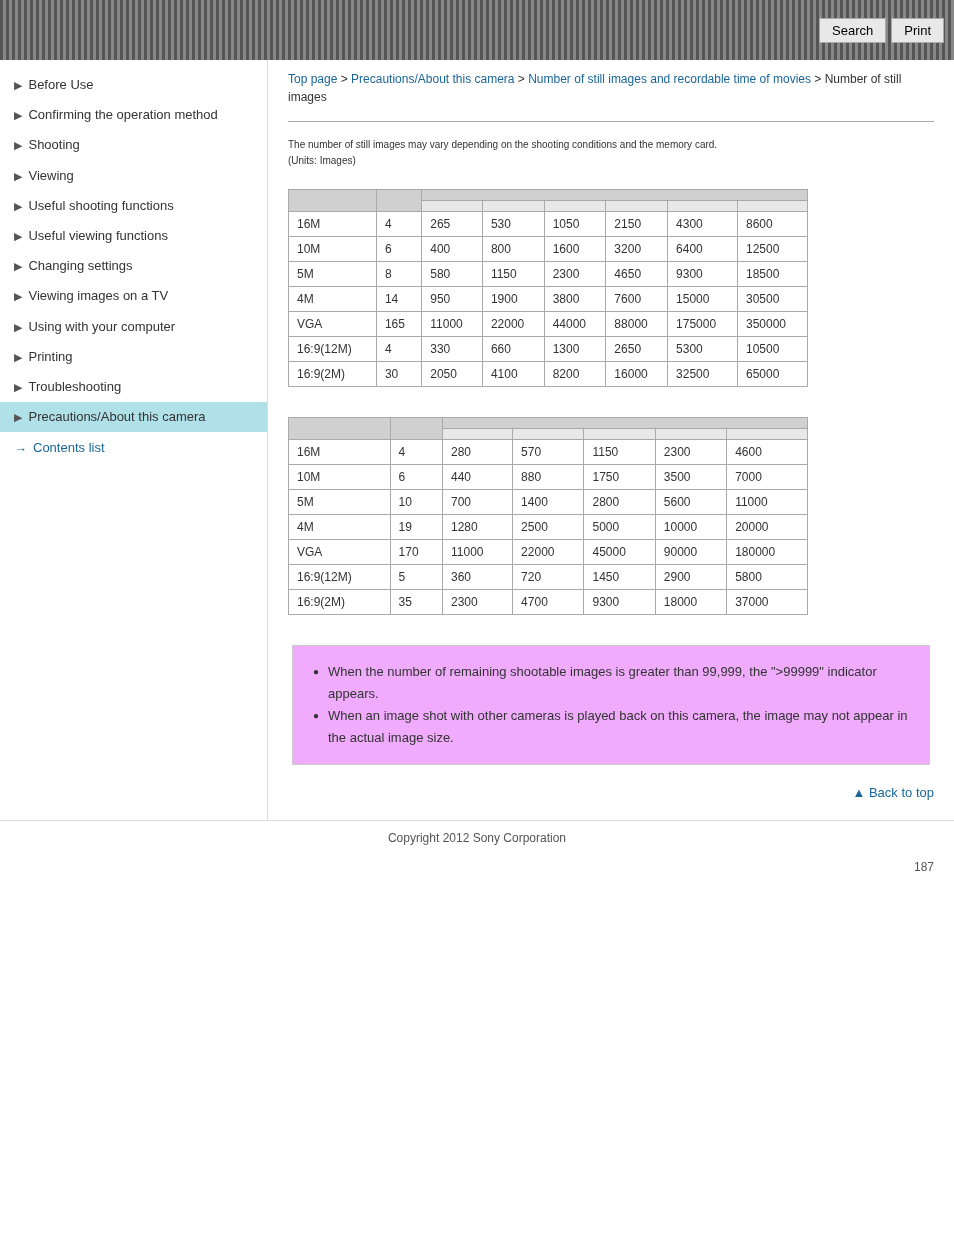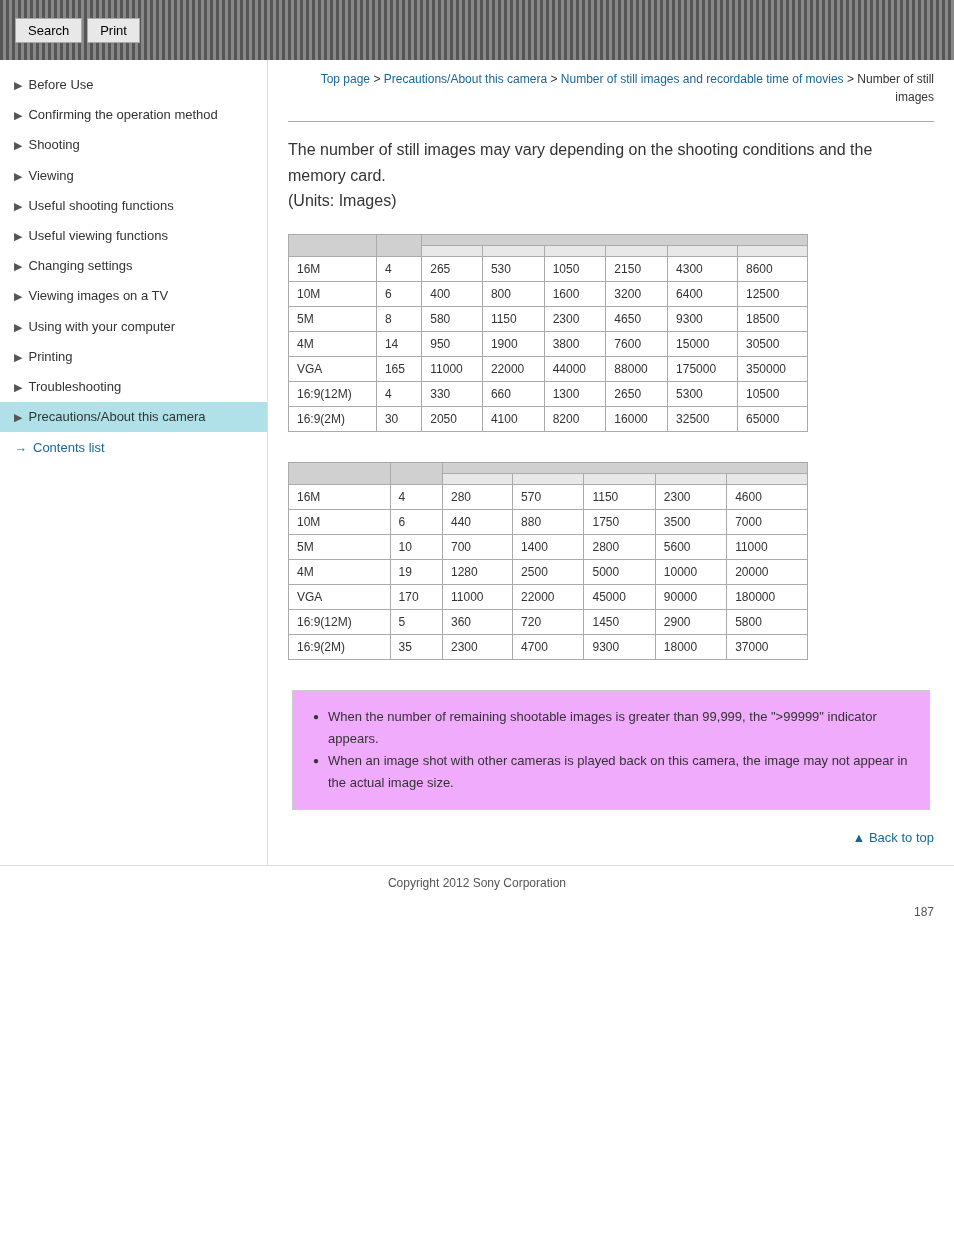--- a/index.html
+++ b/index.html
@@ -4,21 +4,21 @@
   <style>
     * { box-sizing: border-box; margin: 0; padding: 0; }
     body { font-family: Arial, sans-serif; font-size: 13px; color: #333; background: #fff; width: 954px; min-height: 1235px; }
 
     
     .header {
       background: repeating-linear-gradient(90deg, #555 0px, #555 3px, #888 3px, #888 6px);
       height: 60px;
       display: flex;
       align-items: center;
-      justify-content: flex-start;
+      justify-content: flex-end;
       padding-right: 10px;
       padding-left: 10px;
     }
     .header-btn {
       background: #e8e8e8;
       border: 1px solid #aaa;
       padding: 4px 12px;
       margin-left: 5px;
       cursor: pointer;
       font-size: 13px;
@@ -68,36 +68,35 @@
     .main {
       flex: 1;
       padding: 10px 20px 20px 20px;
     }
 
     
     .breadcrumb {
       font-size: 12px;
       color: #1a6699;
       margin-bottom: 15px;
-      text-align: right;
       line-height: 1.5;
     }
     .breadcrumb a { color: #1a6699; text-decoration: none; }
     .breadcrumb span { color: #333; }
 
     
     .divider {
       border: none;
       border-top: 1px solid #aaa;
       margin: 10px 0 15px 0;
     }
 
     
     .description {
-      font-size: 16px;
+      font-size: 10px;
       margin-bottom: 20px;
       line-height: 1.6;
     }
 
     
     .table-container {
       margin-bottom: 30px;
     }
     table {
       border-collapse: collapse;

